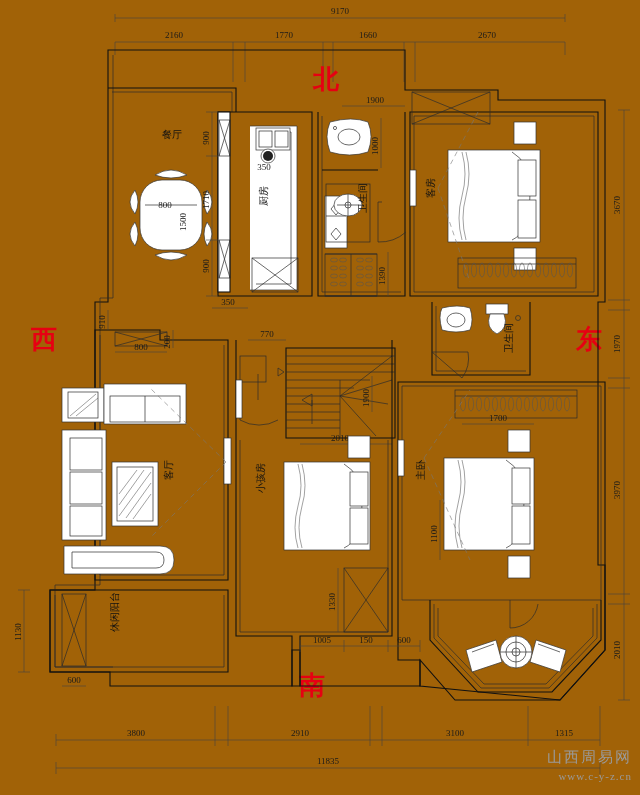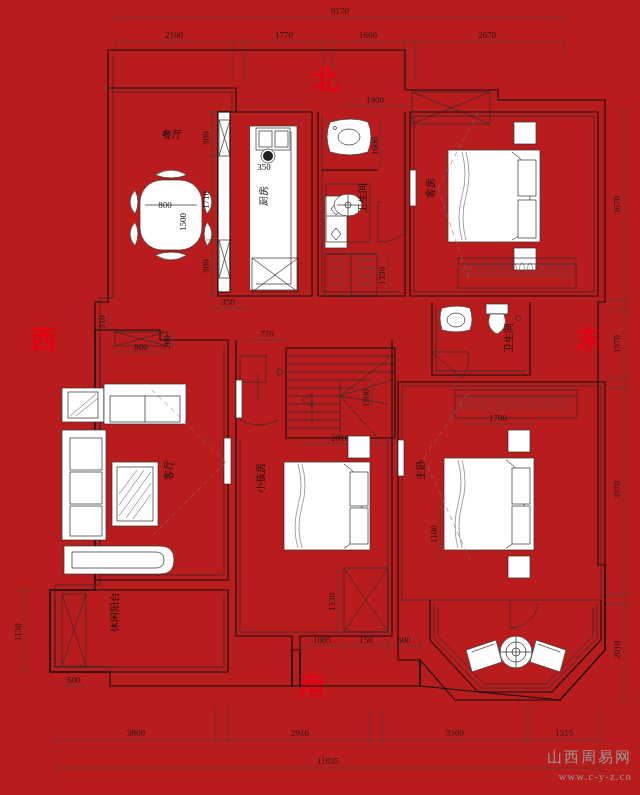--- a/index.html
+++ b/index.html
@@ -1,21 +1,21 @@
 <!DOCTYPE html>
 <html><head>
 <meta charset="utf-8">
 <title>Floor Plan</title>
 <style>
   html,body{margin:0;padding:0;background:#ffffff;}
   body{
     font-family:"Liberation Serif", serif;
     width:640px;height:795px;overflow:hidden;position:relative;
   }
-  #stage{position:absolute;left:0;top:0;width:640px;height:795px;background:#b91c1c;}
+  #stage{position:absolute;left:0;top:0;width:640px;height:795px;background:#a16207;}
   svg{display:block;}
   .dimtxt{font-family:"Liberation Serif",serif;font-size:9px;fill:#1a1a1a;}
   .roomtxt{font-family:"DejaVu Sans",sans-serif;font-size:10px;fill:#111;}
   .compass{font-family:"DejaVu Sans",sans-serif;font-size:26px;font-weight:bold;fill:#e60012;}
   .wm{font-family:"DejaVu Sans",sans-serif;font-size:15px;fill:#9a9a9a;letter-spacing:2px;}
   .wm2{font-family:"Liberation Serif",serif;font-size:11px;fill:#9a9a9a;letter-spacing:1px;}
   .thin{stroke:#2b2b2b;stroke-width:0.7;fill:none;}
   .wall{stroke:#111;stroke-width:1.1;fill:none;}
   .wallfill{fill:#ffffff;stroke:#111;stroke-width:1.1;}
   .furn{stroke:#333;stroke-width:0.7;fill:#fff;}

